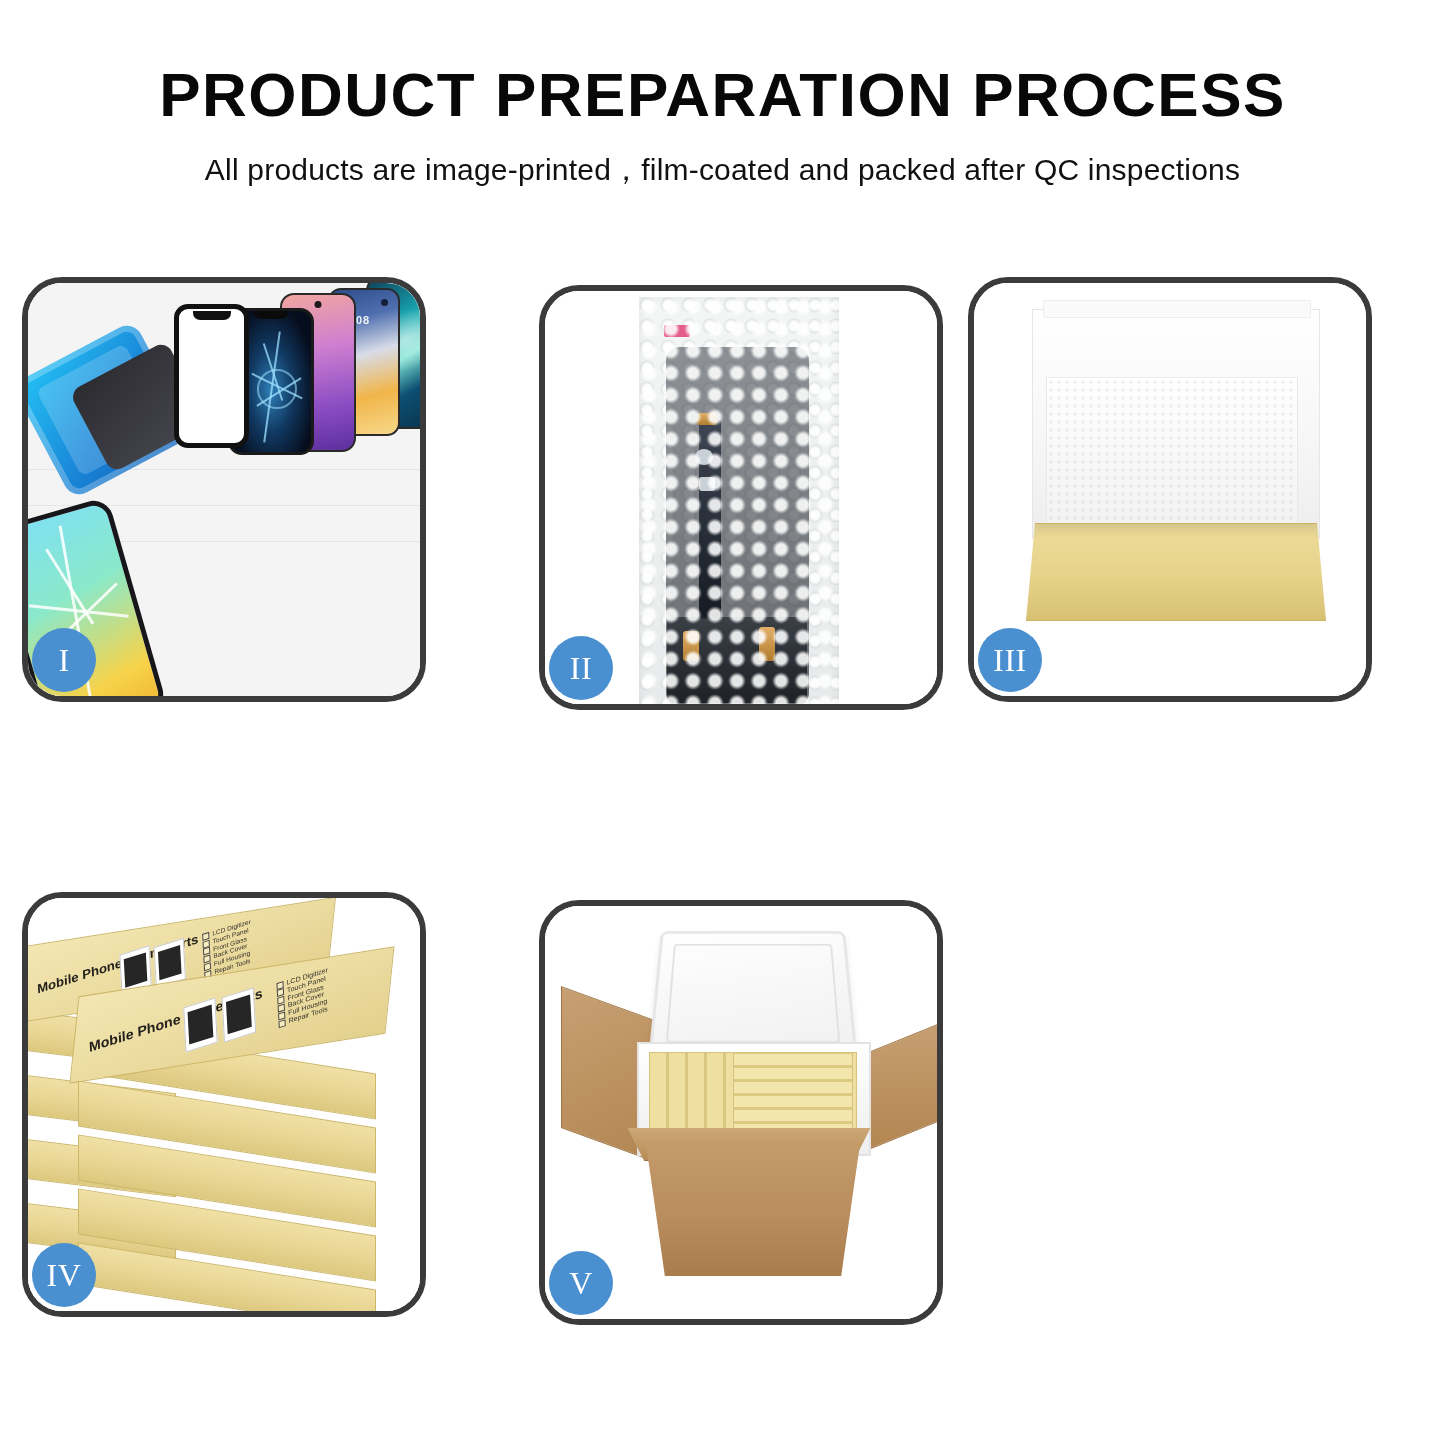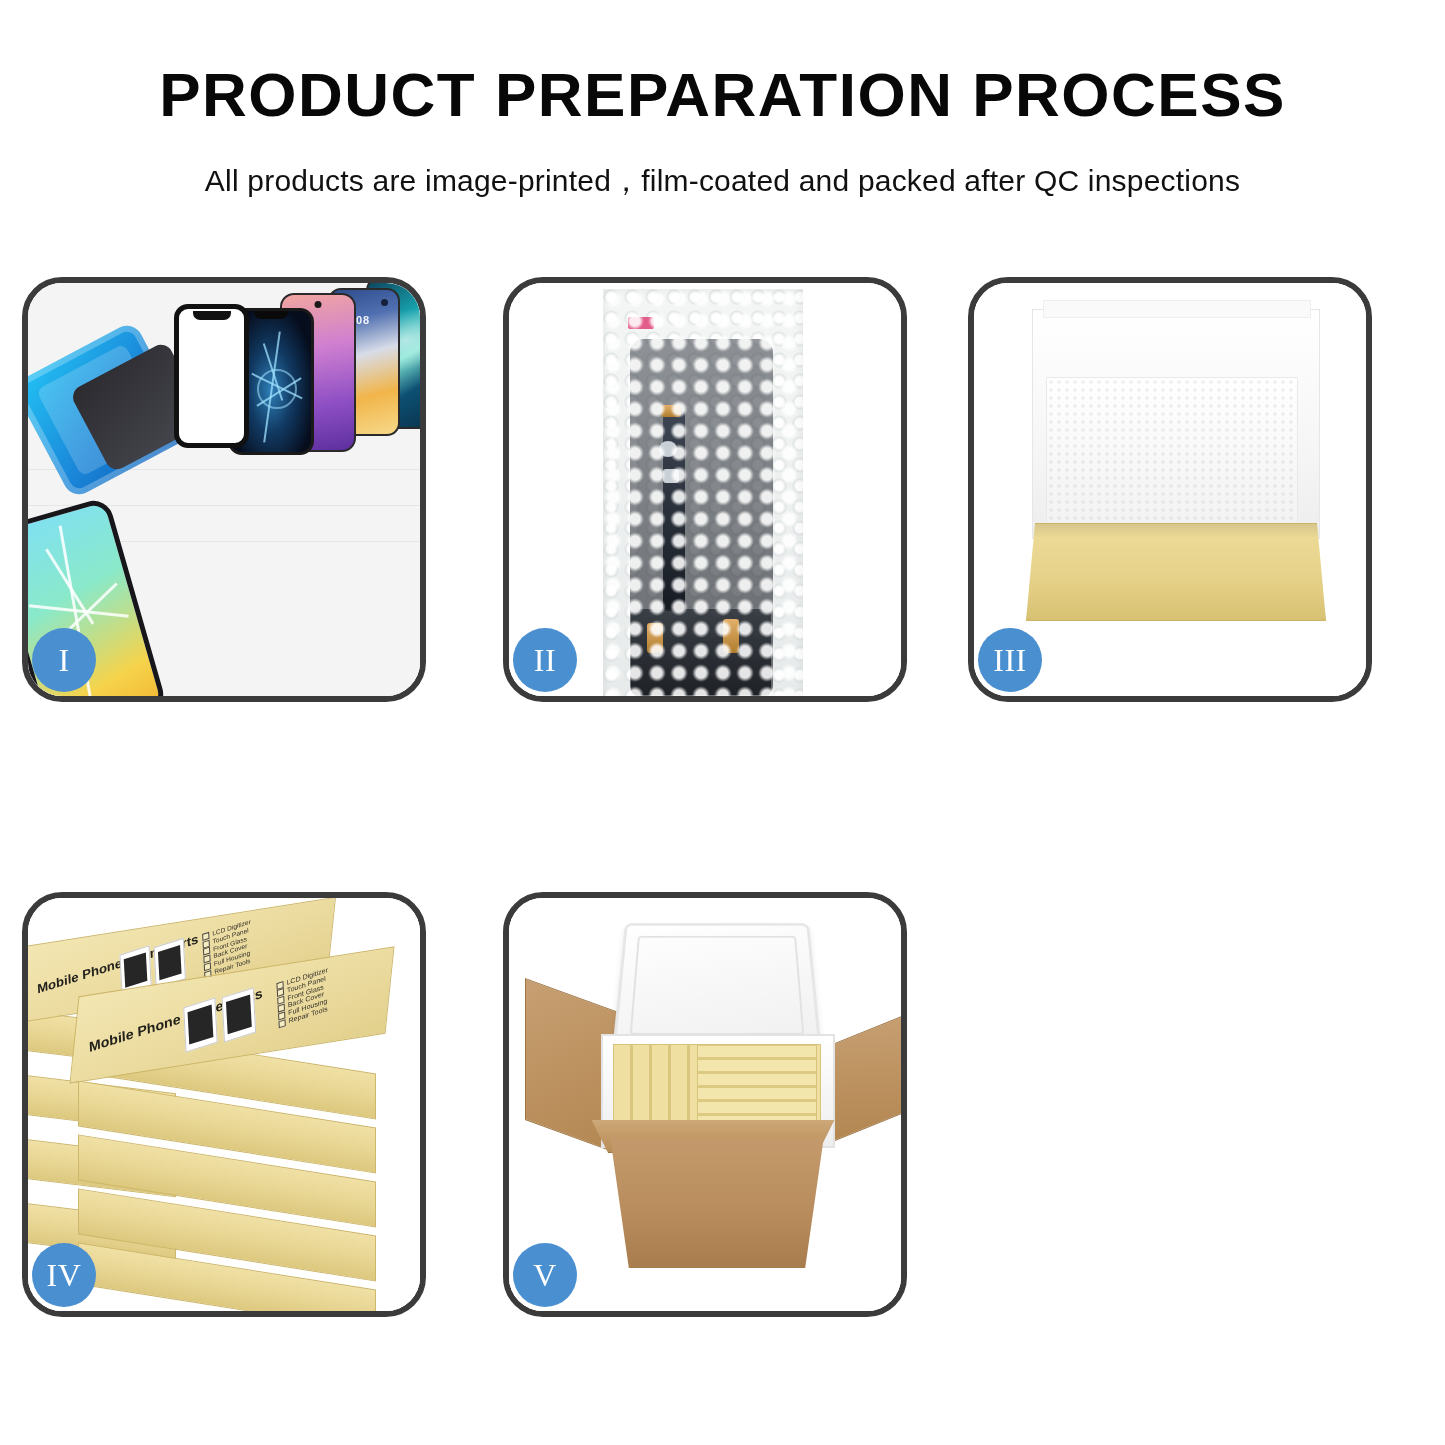--- a/index.html
+++ b/index.html
@@ -28,21 +28,21 @@
     padding-top: 62px;
     font-size: 62px;
     font-weight: 700;
     letter-spacing: 1.5px;
     color: #080808;
     line-height: 1.05;
     font-family: "Liberation Sans", sans-serif;
     white-space: nowrap;
   }
   .subtitle {
-    margin: 16px;
+    margin: 5px;
     padding-top: 18px;
     font-size: 30px;
     font-weight: 400;
     color: #111111;
     letter-spacing: 0.2px;
     white-space: nowrap;
   }
 
   
   .grid {
@@ -63,21 +63,21 @@
     overflow: visible;
   }
   .panel .clip {
     position: absolute;
     inset: 0;
     border-radius: 34px;
     overflow: hidden;
     background: #fdfdfd;
   }
   .p-c0 { left: 0px; }
-  .p-c1 { left: 481px; }
+  .p-c1 { left: 517px; margin-top: 8px; }
   .p-c2 { left: 946px; }
   .p-r0 { top: 0px; }
   .p-r1 { top: 615px; }
 
   
   .badge {
     position: absolute;
     left: 4px;
     bottom: 4px;
     width: 64px;

